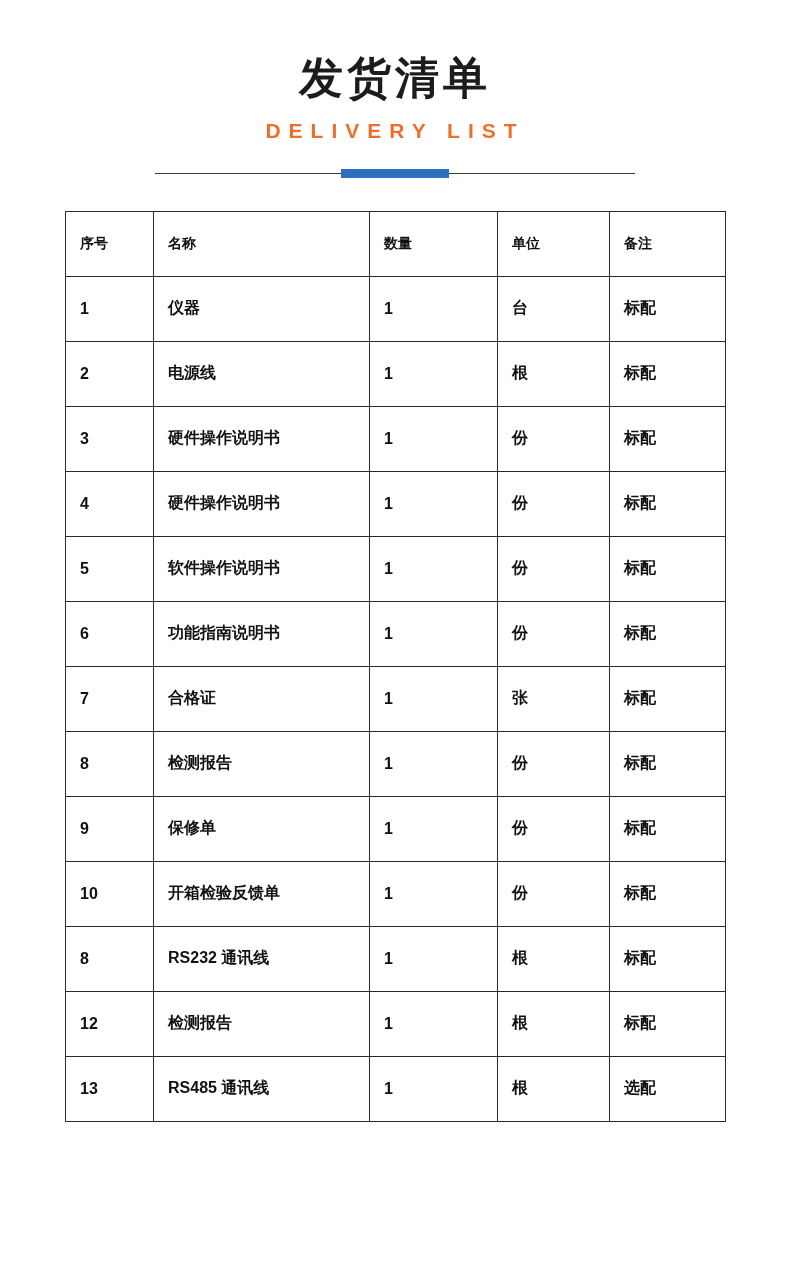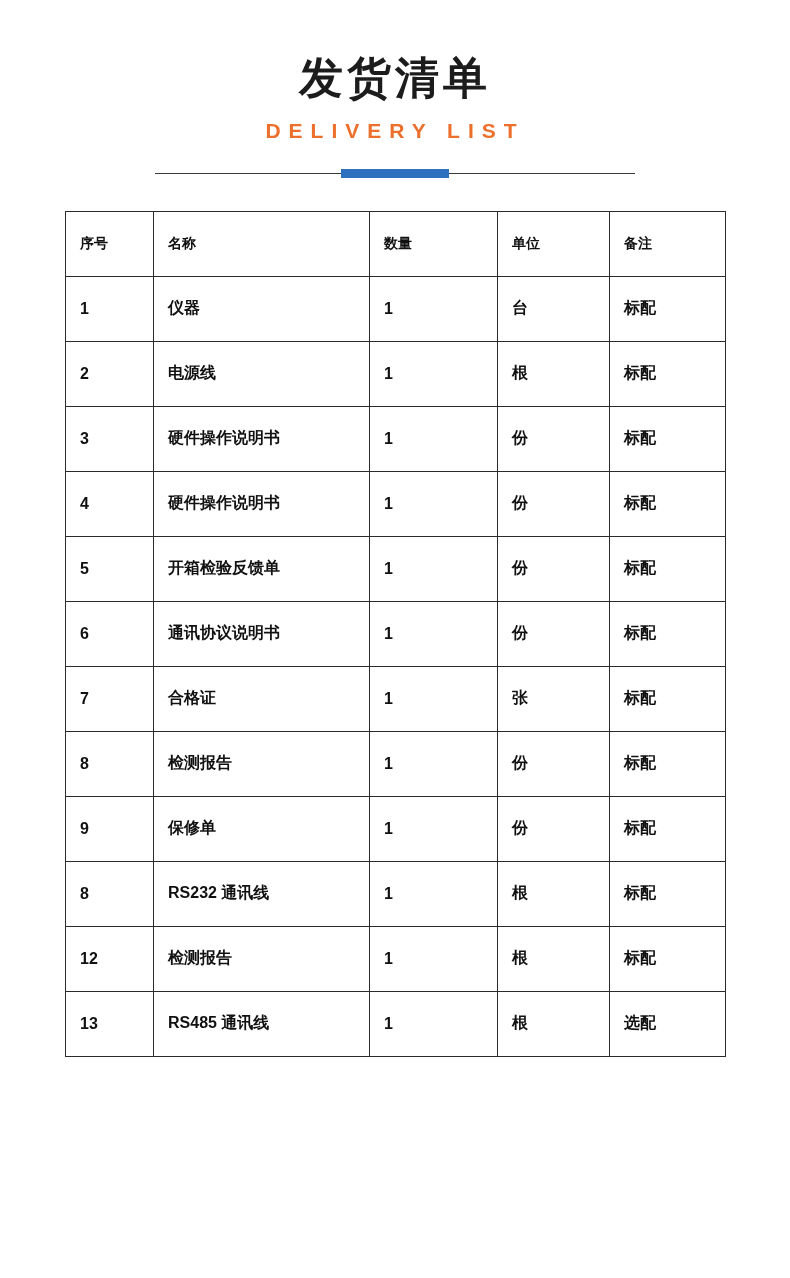--- a/index.html
+++ b/index.html
@@ -148,28 +148,28 @@
           </tr>
           <tr>
             <td>4</td>
             <td>硬件操作说明书</td>
             <td>1</td>
             <td>份</td>
             <td>标配</td>
           </tr>
           <tr>
             <td>5</td>
-            <td>开箱检验反馈单</td>
+            <td>软件操作说明书</td>
             <td>1</td>
             <td>份</td>
             <td>标配</td>
           </tr>
           <tr>
             <td>6</td>
-            <td>通讯协议说明书</td>
+            <td>功能指南说明书</td>
             <td>1</td>
             <td>份</td>
             <td>标配</td>
           </tr>
           <tr>
             <td>7</td>
             <td>合格证</td>
             <td>1</td>
             <td>张</td>
             <td>标配</td>
@@ -177,20 +177,27 @@
           <tr>
             <td>8</td>
             <td>检测报告</td>
             <td>1</td>
             <td>份</td>
             <td>标配</td>
           </tr>
           <tr>
             <td>9</td>
             <td>保修单</td>
+            <td>1</td>
+            <td>份</td>
+            <td>标配</td>
+          </tr>
+          <tr>
+            <td>10</td>
+            <td>开箱检验反馈单</td>
             <td>1</td>
             <td>份</td>
             <td>标配</td>
           </tr>
           <tr>
             <td>8</td>
             <td>RS232 通讯线</td>
             <td>1</td>
             <td>根</td>
             <td>标配</td>

